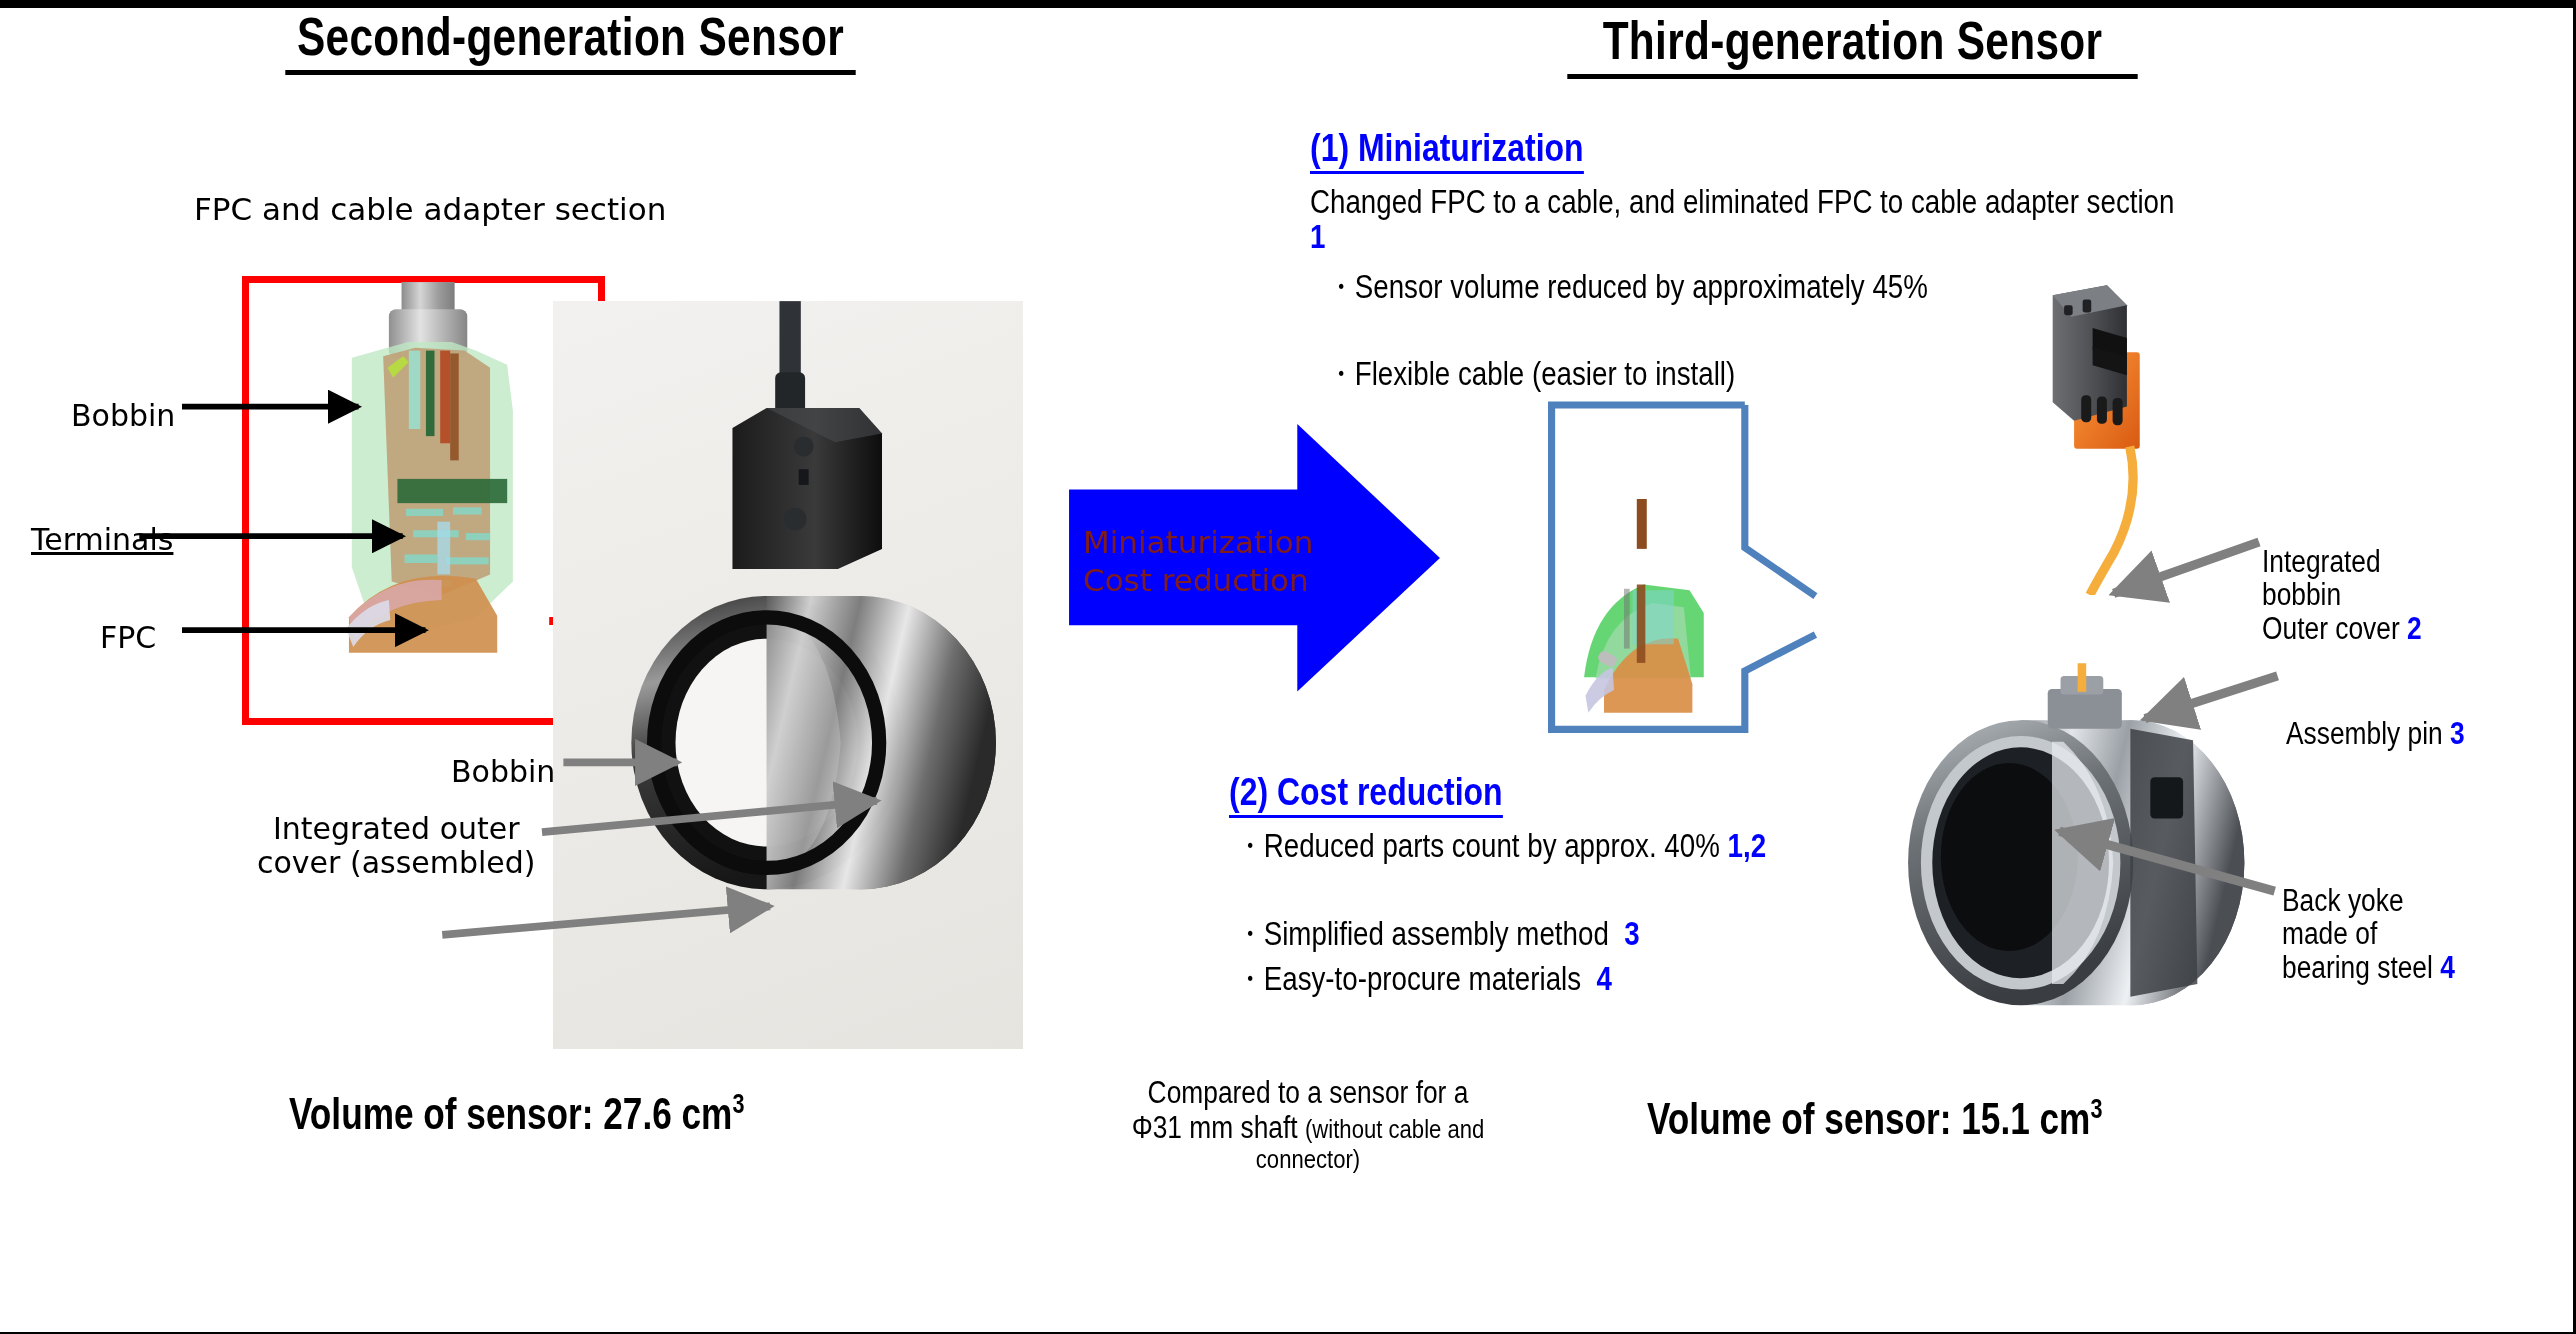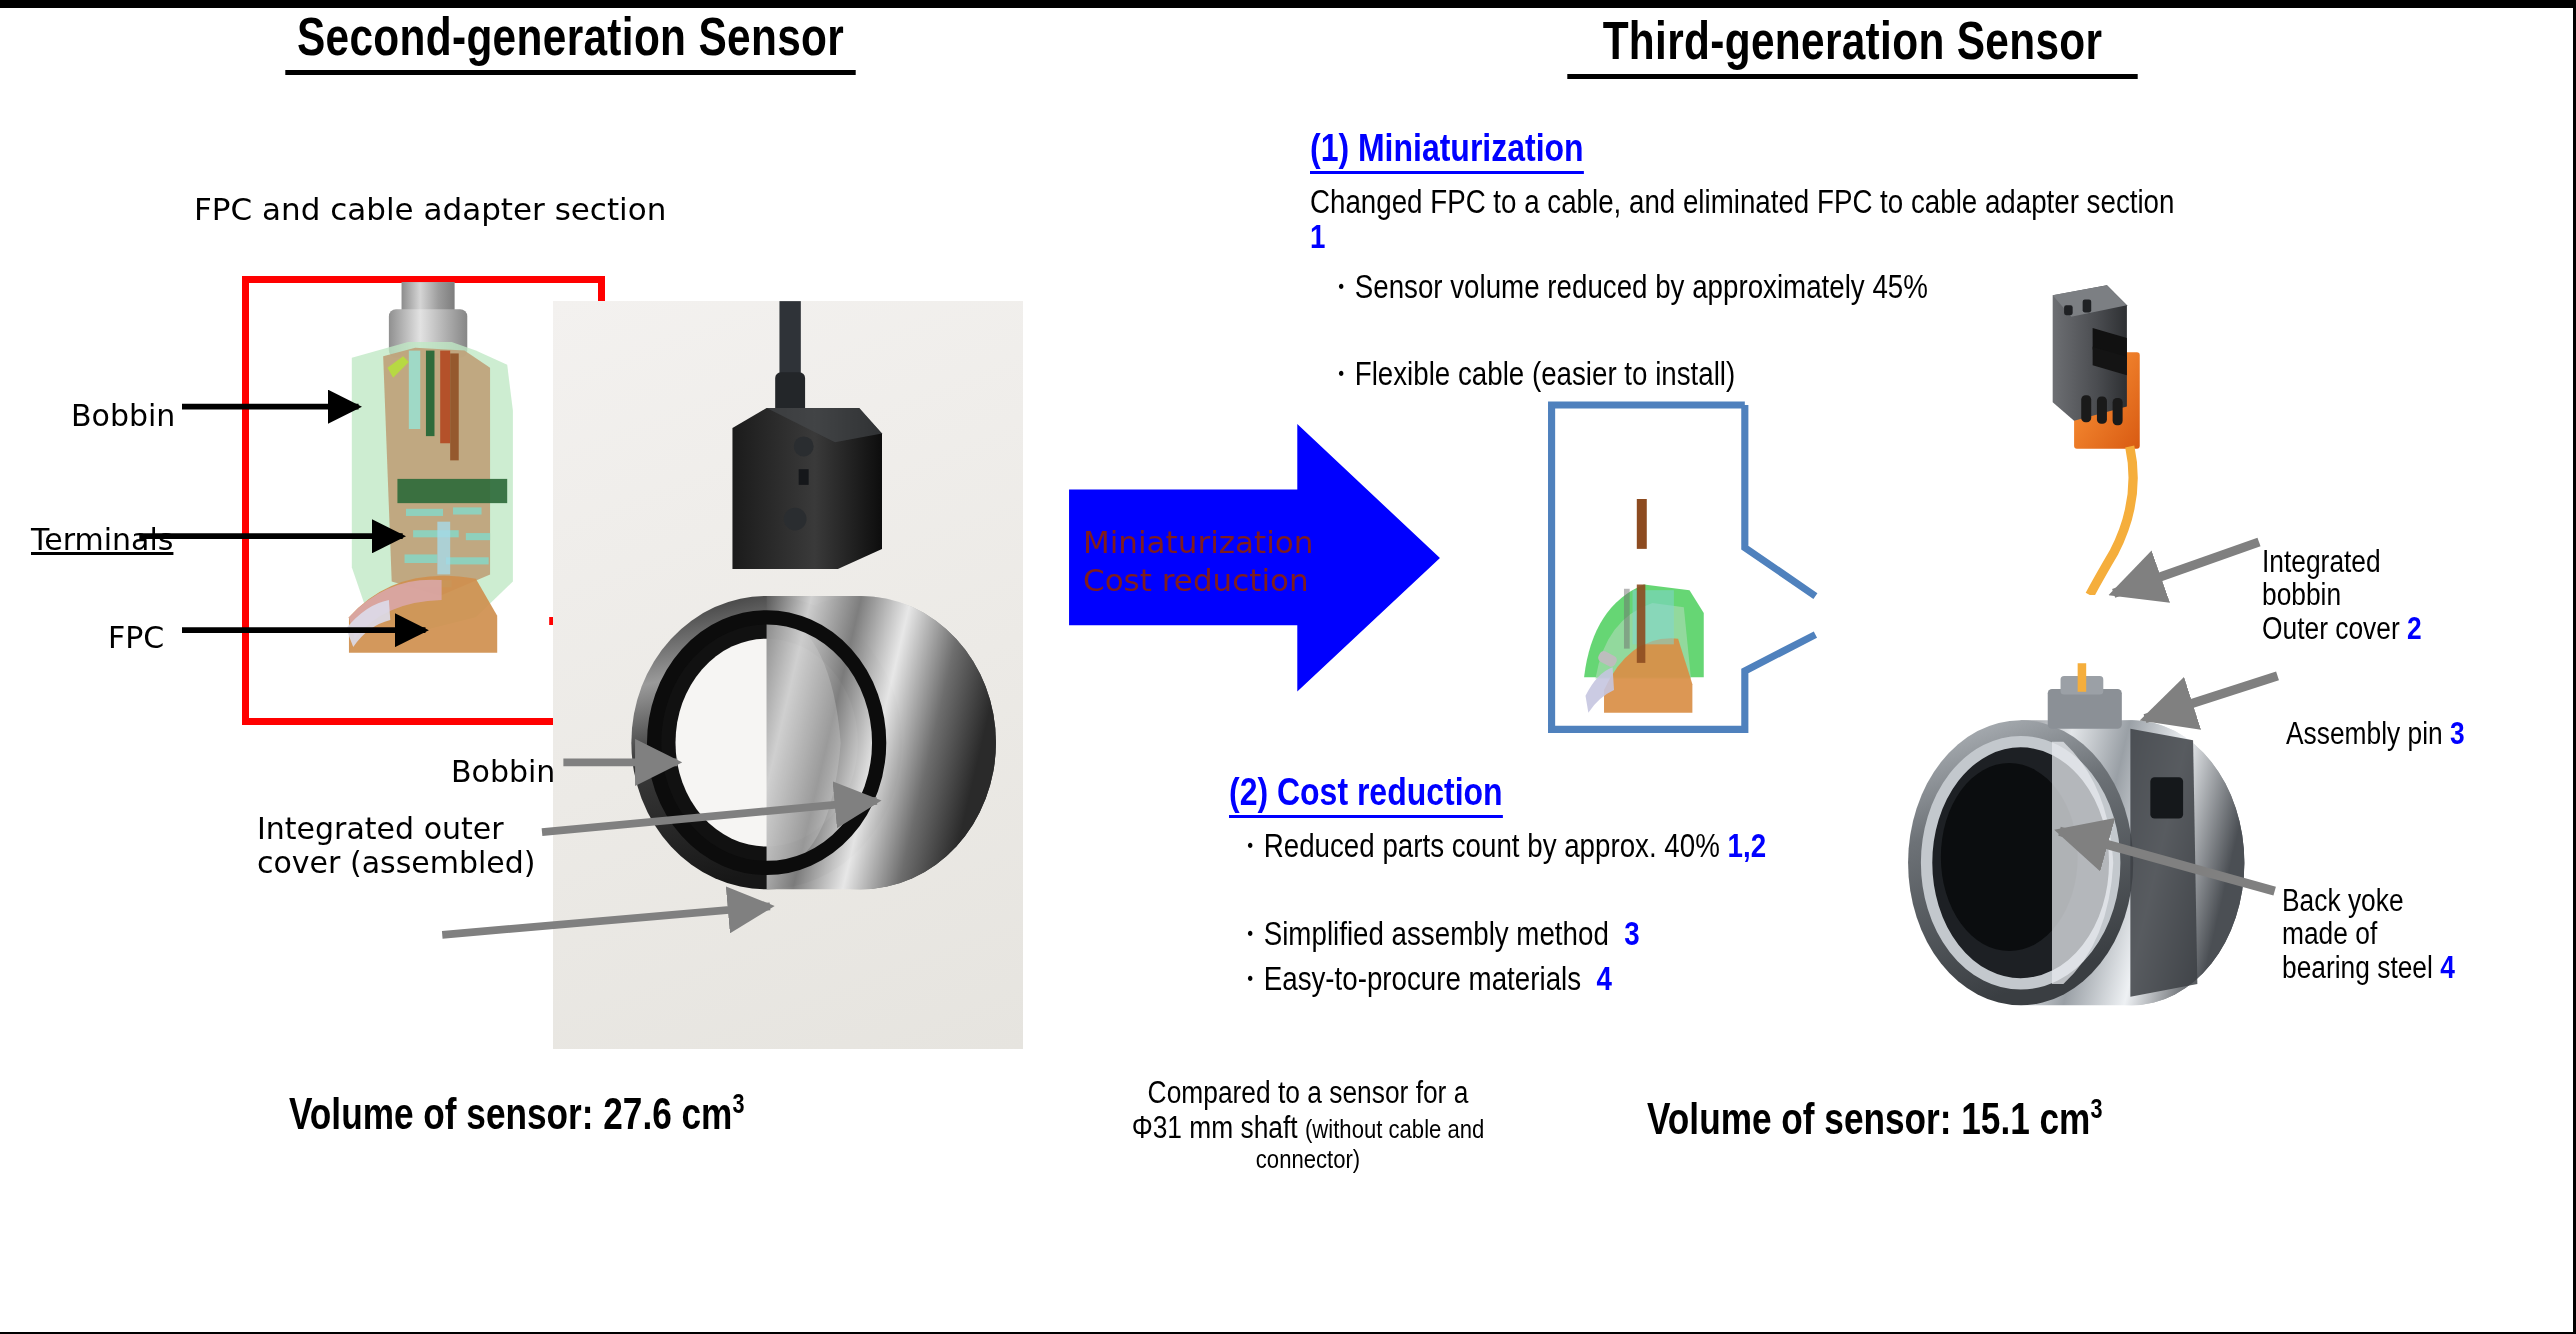--- a/index.html
+++ b/index.html
@@ -53,23 +53,23 @@
   .nlabel{
     position:absolute;font-family:"Liberation Sans",sans-serif;font-size:31px;
     color:#000;line-height:1.08;white-space:pre-line;
     transform:scaleX(.85);transform-origin:left top;
   }
   .nlabel .n,.plabel .n{color:#0000ff;font-weight:bold;}
 
   #lb-fpcsec{left:194px;top:192px;font-size:31px;}
   #lb-cable{left:71px;top:399px;}
   #lb-term{left:31px;top:523px;text-decoration:underline;}
-  #lb-fpc{left:108px;top:621px;}
+  #lb-fpc{left:100px;top:621px;}
   #lb-bobbin{left:451px;top:755px;}
-  #lb-cover{left:257px;top:812px;}
+  #lb-cover{left:257px;top:812px;text-align:center;}
   #lb-yoke{left:200px;top:939px;}
 
   #lb-ibobbin{left:2262px;top:545px;}
   #lb-asmpin{left:2286px;top:717px;}
   #lb-byoke{left:2282px;top:884px;}
 
   
   .vol{
     position:absolute;font-family:"Liberation Sans",sans-serif;font-weight:bold;
     font-size:44px;color:#000;white-space:nowrap;

